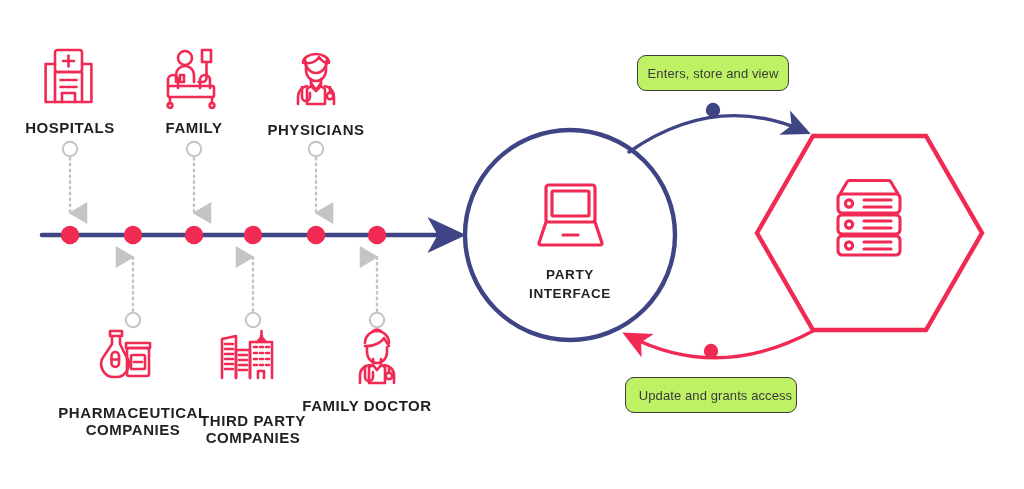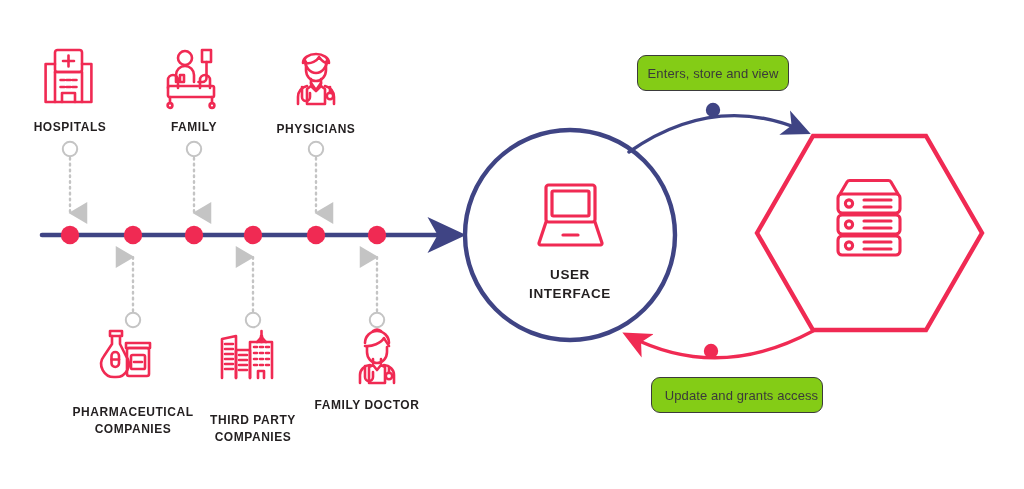--- a/index.html
+++ b/index.html
@@ -20,21 +20,21 @@
     left: 0;
     top: 0;
     width: 1024px;
     height: 489px;
   }
   .node-label {
     position: absolute;
     text-align: center;
     font-family: "Liberation Sans", sans-serif;
     font-weight: bold;
-    font-size: 12px;
+    font-size: 15px;
     letter-spacing: 0.55px;
     color: #231f20;
     line-height: 17px;
     white-space: pre-line;
   }
   .hub-label {
     position: absolute;
     text-align: center;
     font-family: "Liberation Sans", sans-serif;
     font-weight: bold;
@@ -42,21 +42,21 @@
     letter-spacing: 0.6px;
     color: #231f20;
     line-height: 19px;
     white-space: pre-line;
   }
   .callout {
     position: absolute;
     box-sizing: border-box;
     border: 1.6px solid #3b3b3b;
     border-radius: 9px;
-    background: #84cc16;
+    background: #bef264;
     color: #3a3a3a;
     font-family: "Liberation Sans", sans-serif;
     font-size: 13px;
     letter-spacing: 0.1px;
     display: flex;
     align-items: center;
     justify-content: center;
     white-space: nowrap;
   }
 </style>
@@ -237,20 +237,20 @@
   <div class="node-label" style="left:0px; top:119px; width:140px;">HOSPITALS</div>
   <div class="node-label" style="left:124px; top:119px; width:140px;">FAMILY</div>
   <div class="node-label" style="left:246px; top:121px; width:140px;">PHYSICIANS</div>
 
   <div class="node-label" style="left:48px; top:404px; width:170px;">PHARMACEUTICAL
 COMPANIES</div>
   <div class="node-label" style="left:178px; top:412px; width:150px;">THIRD PARTY
 COMPANIES</div>
   <div class="node-label" style="left:292px; top:397px; width:150px;">FAMILY DOCTOR</div>
 
-  <div class="hub-label" style="left:490px; top:265px; width:160px;">USER
+  <div class="hub-label" style="left:490px; top:265px; width:160px;">PARTY
 INTERFACE</div>
 
 
   <div class="callout" style="left:637px; top:55px; width:152px; height:36px;">Enters, store and view</div>
-  <div class="callout" style="left:651px; top:377px; width:172px; height:36px;padding-left:9px;">Update and grants access</div>
+  <div class="callout" style="left:625px; top:377px; width:172px; height:36px;padding-left:9px;">Update and grants access</div>
 
 </div>
 
 </body></html>

